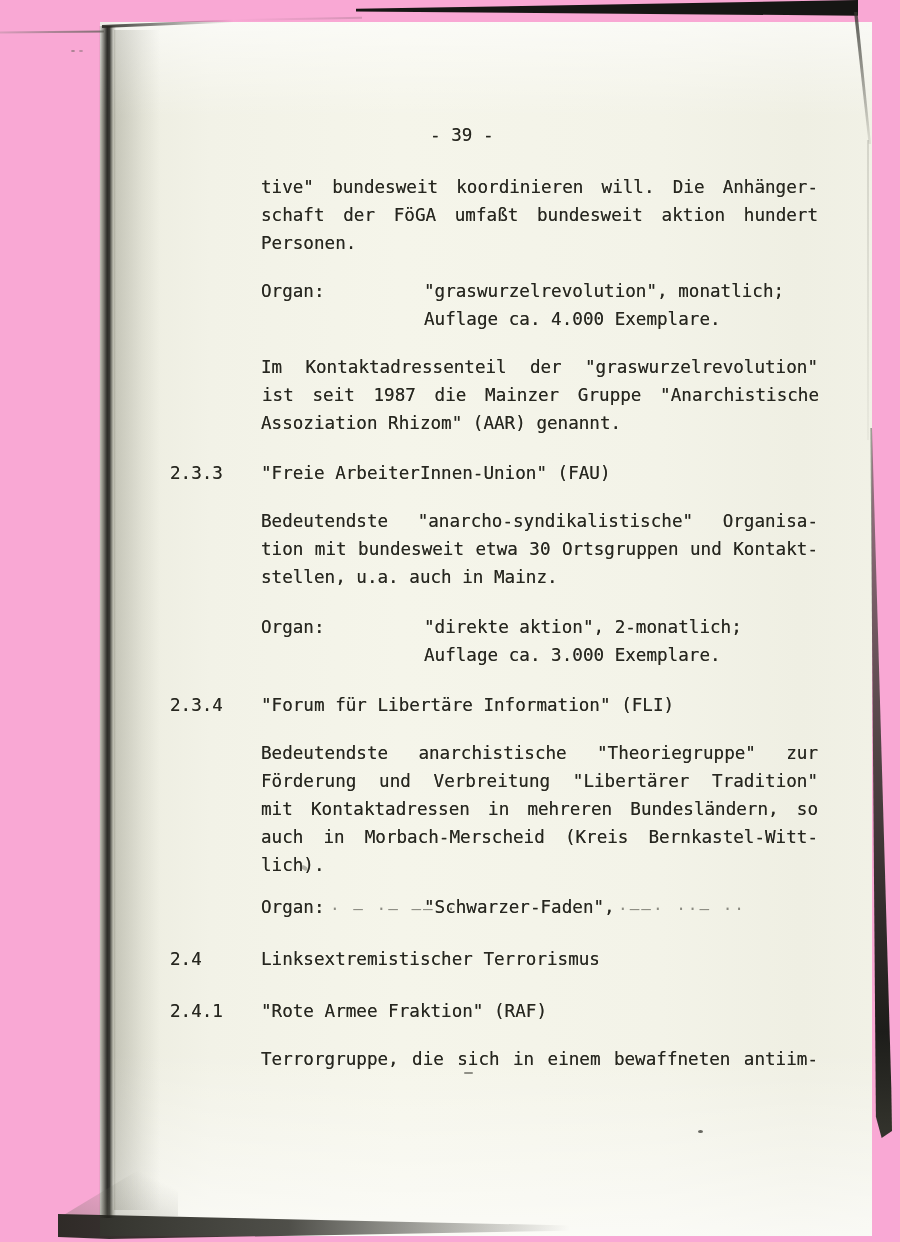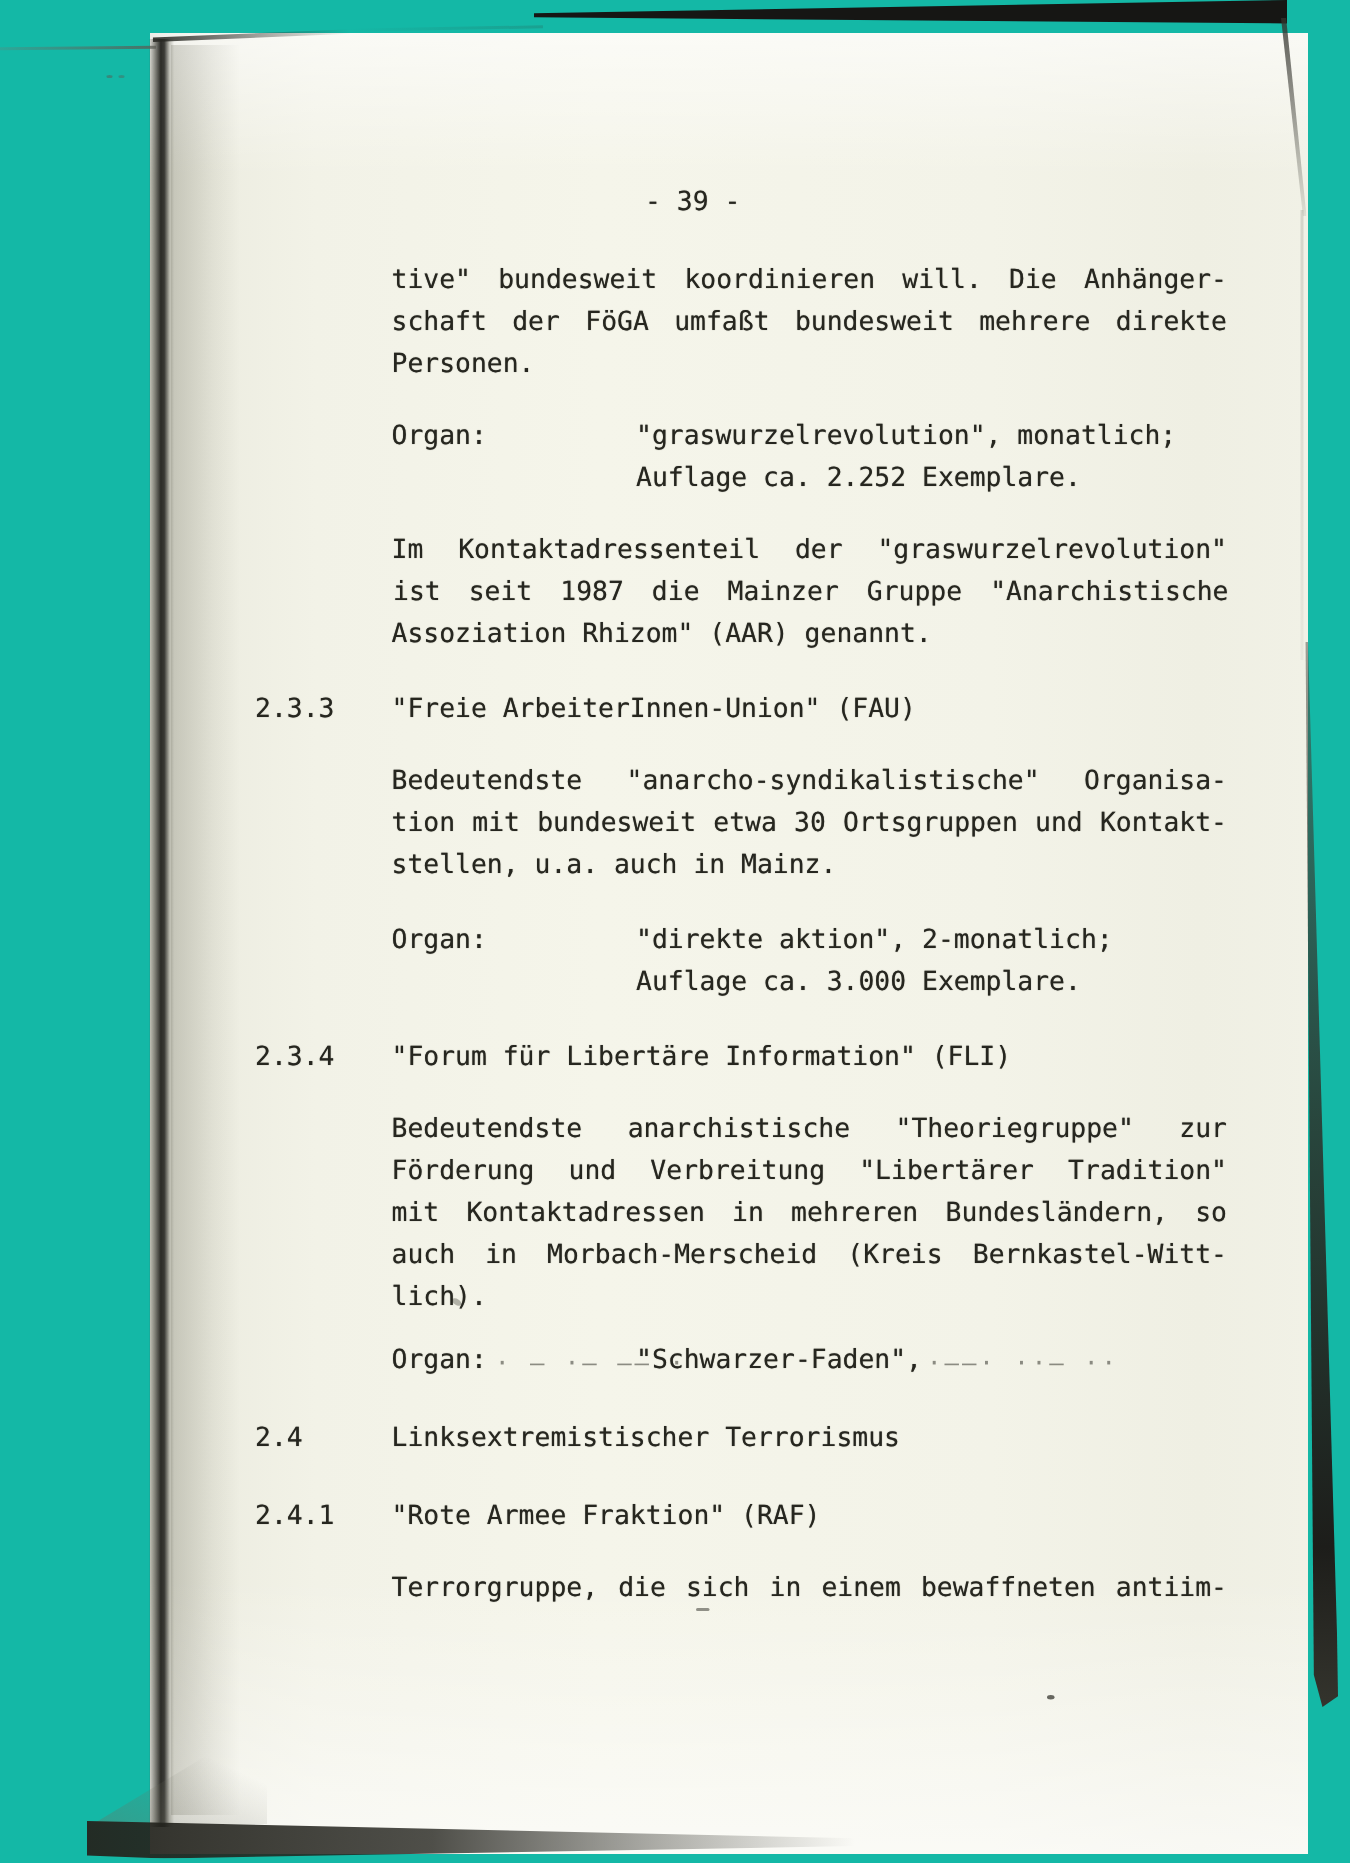--- a/index.html
+++ b/index.html
@@ -1,16 +1,16 @@
 <!DOCTYPE html>
 <html><head>
 <meta charset="utf-8">
 <style>
   html,body{margin:0;padding:0;background:#ffffff;}
-  .stage{position:relative;width:900px;height:1242px;overflow:hidden;background:#14b8a6;
+  .stage{position:relative;width:900px;height:1242px;overflow:hidden;background:#f9a8d4;
          font-family:"DejaVu Sans Mono", monospace;}
   
   .paper{position:absolute;left:100px;top:22px;width:772px;height:1214px;
     background:linear-gradient(90deg,#d3d3c7 0px,#e3e3d7 16px,#ededE1 42px,#f2f2e7 110px,
                #f5f5ea 300px,#f3f3e8 560px,#efefe3 700px,#f1f1e6 772px);}
   .paper::before{content:"";position:absolute;inset:0;
     background:linear-gradient(180deg,rgba(255,255,255,.6) 0px,rgba(255,255,255,0) 95px,
                rgba(255,255,255,0) 1030px,rgba(255,255,255,.35) 1140px,rgba(255,255,255,.6) 1214px);}
   
   .spine{position:absolute;left:99px;top:26px;width:17px;height:1192px;filter:blur(.5px);
@@ -66,26 +66,26 @@
   <div class="bshadow"></div>
   <div class="speck" style="left:71px;top:50px;width:4px;height:2px;background:rgba(90,90,80,.5);"></div>
   <div class="speck" style="left:79px;top:50px;width:4px;height:2px;background:rgba(90,90,80,.4);"></div>
   <div class="speck" style="left:301px;top:866px;width:7px;height:4px;background:rgba(80,80,70,.4);transform:rotate(32deg);"></div>
   <div class="speck" style="left:464px;top:1072px;width:9px;height:2px;background:rgba(60,60,52,.55);border-radius:1px;"></div>
   <div class="speck" style="left:698px;top:1130px;width:5px;height:3px;background:rgba(55,55,48,.75);"></div>
 
   <div class="t" style="left:430px;top:124px;">- 39 -</div>
 
   <div class="t j" style="left:261px;top:176px;">tive" bundesweit koordinieren will. Die Anhänger-</div>
-  <div class="t j" style="left:261px;top:204px;">schaft der FöGA umfaßt bundesweit mehrere direkte</div>
+  <div class="t j" style="left:261px;top:204px;">schaft der FöGA umfaßt bundesweit aktion hundert</div>
   <div class="t" style="left:261px;top:232px;">Personen.</div>
 
   <div class="t" style="left:261px;top:280px;">Organ:</div>
   <div class="t" style="left:424px;top:280px;">"graswurzelrevolution", monatlich;</div>
-  <div class="t" style="left:424px;top:308px;">Auflage ca. 2.252 Exemplare.</div>
+  <div class="t" style="left:424px;top:308px;">Auflage ca. 4.000 Exemplare.</div>
 
   <div class="t j" style="left:261px;top:356px;">Im Kontaktadressenteil der "graswurzelrevolution"</div>
   <div class="t j" style="left:262px;top:384px;">ist seit 1987 die Mainzer Gruppe "Anarchistische</div>
   <div class="t" style="left:261px;top:412px;">Assoziation Rhizom" (AAR) genannt.</div>
 
   <div class="t" style="left:170px;top:462px;">2.3.3</div>
   <div class="t" style="left:261px;top:462px;">"Freie ArbeiterInnen-Union" (FAU)</div>
 
   <div class="t j" style="left:261px;top:510px;">Bedeutendste "anarcho-syndikalistische" Organisa-</div>
   <div class="t j" style="left:261px;top:538px;">tion mit bundesweit etwa 30 Ortsgruppen und Kontakt-</div>

